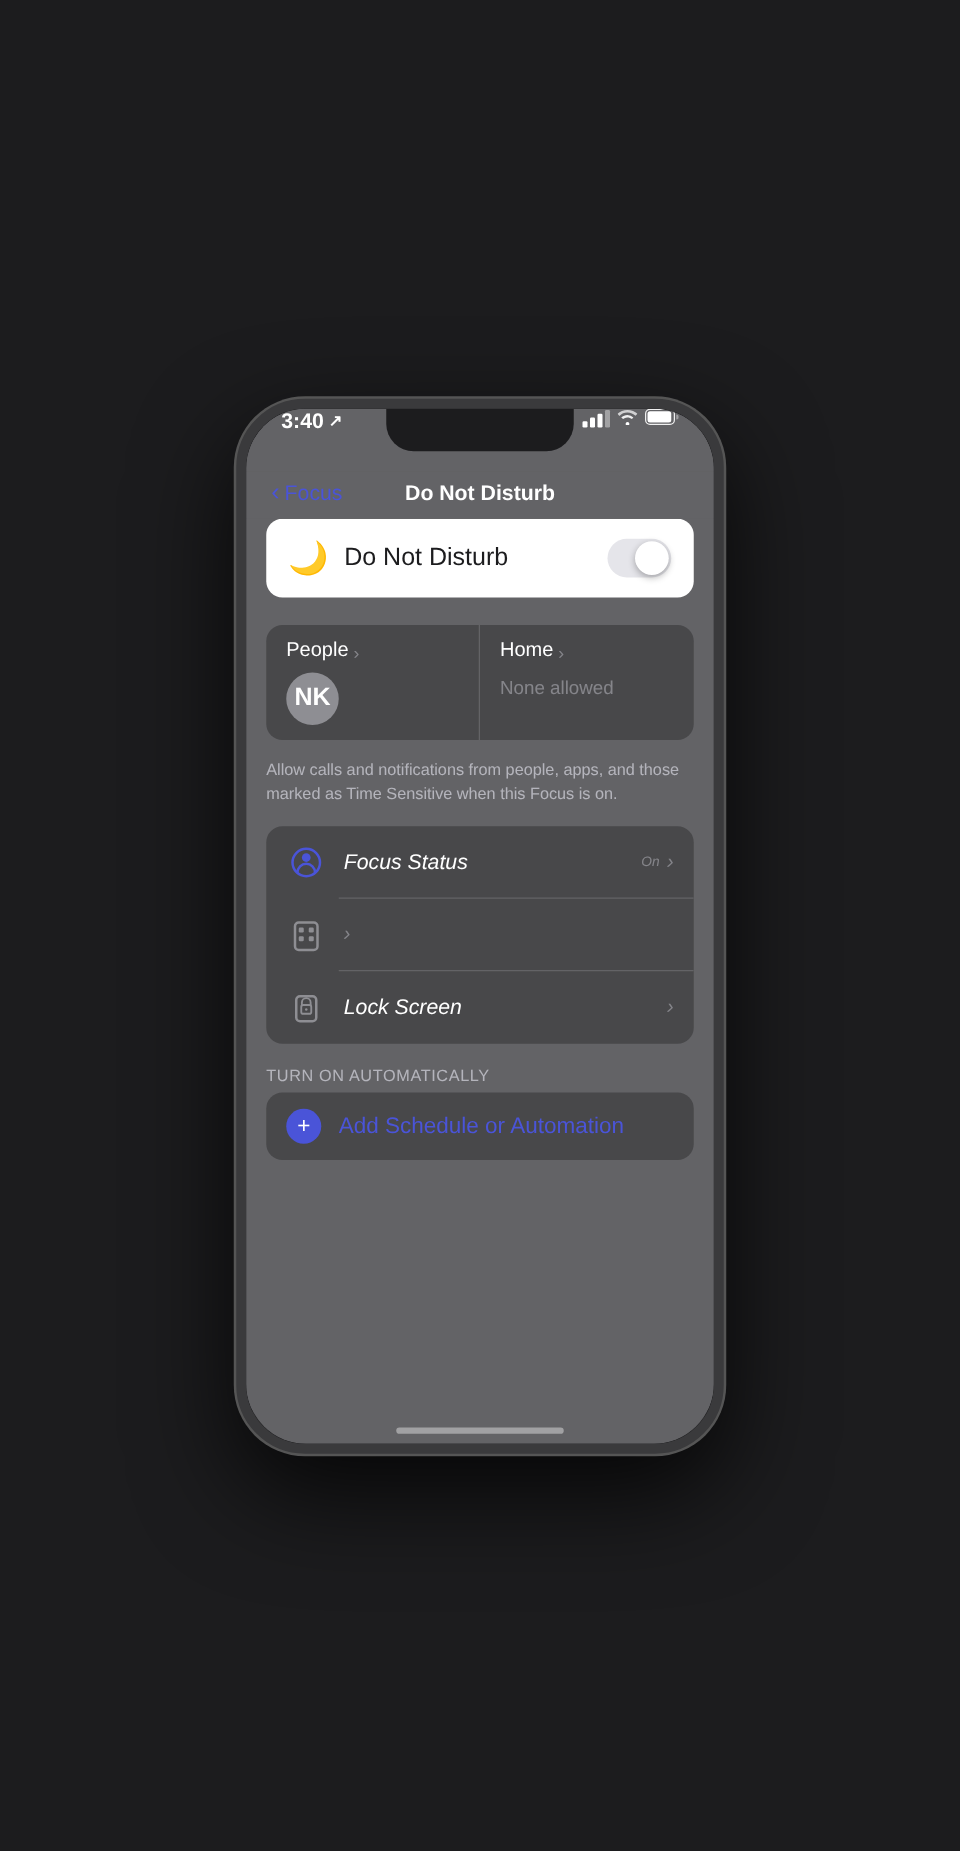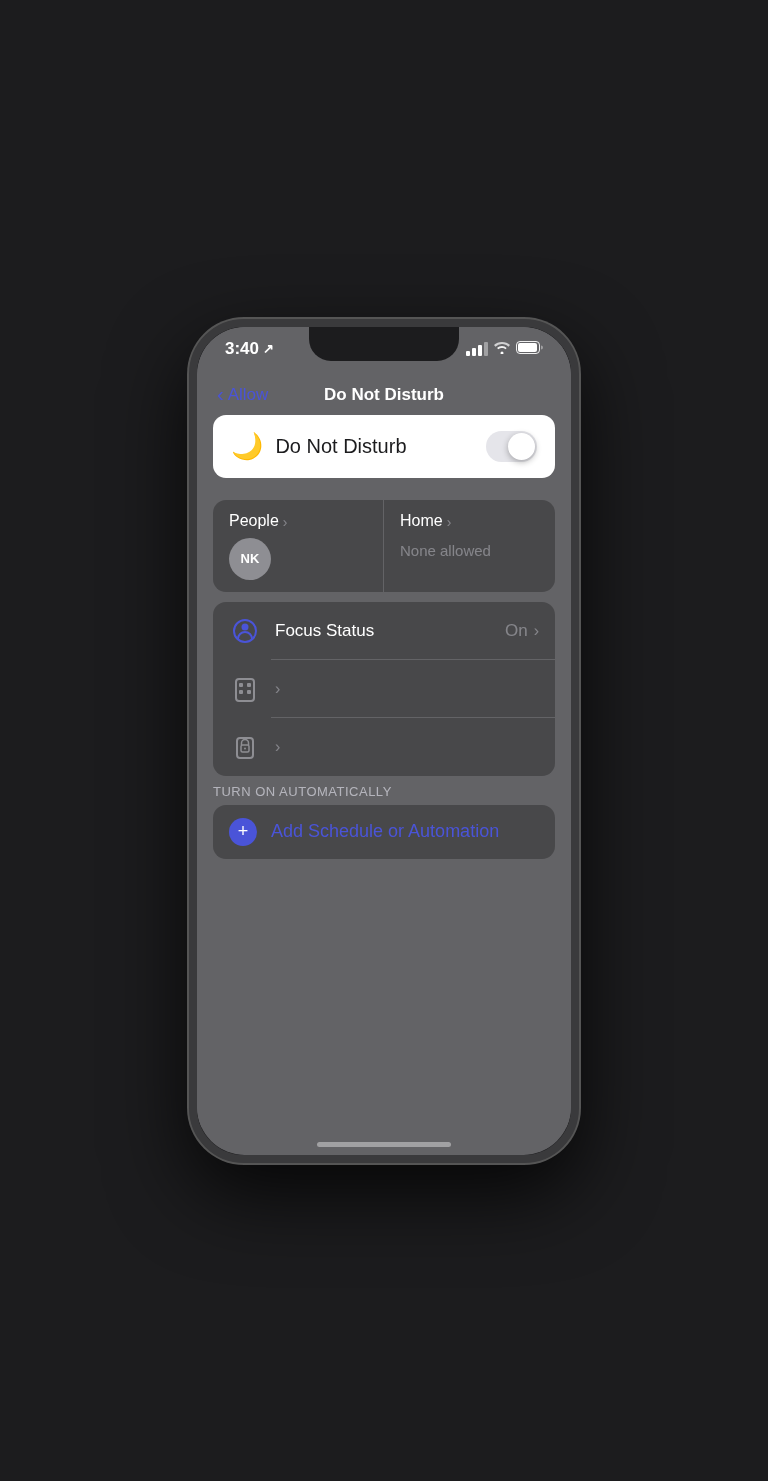--- a/index.html
+++ b/index.html
@@ -62,21 +62,21 @@
       background: #1c1c1e;
       border-radius: 0 0 22px 22px;
       z-index: 100;
     }
     
     .status-bar {
       position: relative;
       z-index: 99;
       height: 50px;
       display: flex;
-      align-items: center;
+      align-items: flex-start;
       justify-content: space-between;
       padding: 0 28px 6px;
       background: #636366;
     }
     .status-time {
       font-size: 17px;
       font-weight: 600;
       color: #ffffff;
       display: flex;
       align-items: center;
@@ -217,39 +217,41 @@
     }
     .notif-avatar {
       width: 42px;
       height: 42px;
       border-radius: 50%;
       background: #8e8e93;
       display: flex;
       align-items: center;
       justify-content: center;
       color: #ffffff;
-      font-size: 13px;
+      font-size: 20px;
       font-weight: 600;
     }
     .notif-none {
       font-size: 15px;
       color: #ebebf560;
       padding-top: 4px;
     }
     .description-text {
       font-size: 13px;
       color: #ebebf599;
       line-height: 1.5;
       padding: 4px 0 16px 0;
     }
     
     .options-card {
       background: #48484a;
       border-radius: 13px;
       overflow: hidden;
+      margin-bottom: 10px;
+      font-style: italic;
     }
     .option-row {
       display: flex;
       align-items: center;
       padding: 13px 16px;
       cursor: pointer;
       position: relative;
     }
     .option-row:not(:last-child)::after {
       content: '';
@@ -273,21 +275,21 @@
     }
     .option-icon-focus { background: transparent; }
     .option-icon-home { background: transparent; }
     .option-icon-lock { background: transparent; }
     .option-label {
       font-size: 17px;
       color: #ffffff;
       flex: 1;
     }
     .option-value {
-      font-size: 17px;
+      font-size: 11px;
       color: #ebebf560;
       margin-right: 6px;
     }
     .option-chevron {
       color: #ebebf560;
       font-size: 16px;
     }
     
     .auto-card {
       background: #48484a;
@@ -363,21 +365,21 @@
             <rect x="2" y="2" width="19" height="9" rx="2" fill="white"></rect>
             <path d="M25 4.5v4a2 2 0 000-4z" fill="white" fill-opacity="0.4"></path>
           </svg>
         </span>
       </div>
     </div>
 
     <div class="nav-bar">
       <div class="nav-back">
         <span style="font-size:20px;">‹</span>
-        <span>Allow</span>
+        <span>Focus</span>
       </div>
       <span class="nav-title">Do Not Disturb</span>
     </div>
 
     <div class="content">
 
       <div style="margin-bottom: 22px;">
         <div class="toggle-card">
           <div class="toggle-left">
             <span class="moon-icon">🌙</span>
@@ -401,20 +403,21 @@
           <div class="notif-cell">
             <div class="notif-cell-title">
               <span>Home</span>
               <span class="notif-chevron">›</span>
             </div>
             <div class="notif-none">None allowed</div>
           </div>
         </div>
       </div>
 
+      <p class="description-text">Allow calls and notifications from people, apps, and those marked as Time Sensitive when this Focus is on.</p>
 
       <div class="options-card">
 
         <div class="option-row">
           <div class="option-icon-wrap option-icon-focus">
             <svg width="28" height="28" viewBox="0 0 28 28" fill="none">
               <circle cx="14" cy="14" r="11" stroke="#4a54d8" stroke-width="2" fill="none"></circle>
               <circle cx="14" cy="10" r="3.5" fill="#4a54d8"></circle>
               <path d="M7 22c0-3.866 3.134-7 7-7s7 3.134 7 7" stroke="#4a54d8" stroke-width="2" stroke-linecap="round"></path>
             </svg>
@@ -439,20 +442,21 @@
 
         <div class="option-row">
           <div class="option-icon-wrap option-icon-lock">
             <svg width="28" height="28" viewBox="0 0 28 28" fill="none">
               <rect x="6" y="5" width="16" height="20" rx="3" stroke="#8e8e93" stroke-width="2" fill="none"></rect>
               <rect x="10" y="12" width="8" height="7" rx="1.5" fill="none" stroke="#8e8e93" stroke-width="1.5"></rect>
               <path d="M10.5 12v-2a3.5 3.5 0 017 0v2" stroke="#8e8e93" stroke-width="1.5" fill="none"></path>
               <circle cx="14" cy="15.5" r="1" fill="#8e8e93"></circle>
             </svg>
           </div>
+          <span class="option-label">Lock Screen</span>
           <span class="option-chevron">›</span>
         </div>
       </div>
 
       <div class="section-header">TURN ON AUTOMATICALLY</div>
       <div class="auto-card">
         <div class="auto-row">
           <div class="auto-icon">+</div>
           <span class="auto-label">Add Schedule or Automation</span>
         </div>

